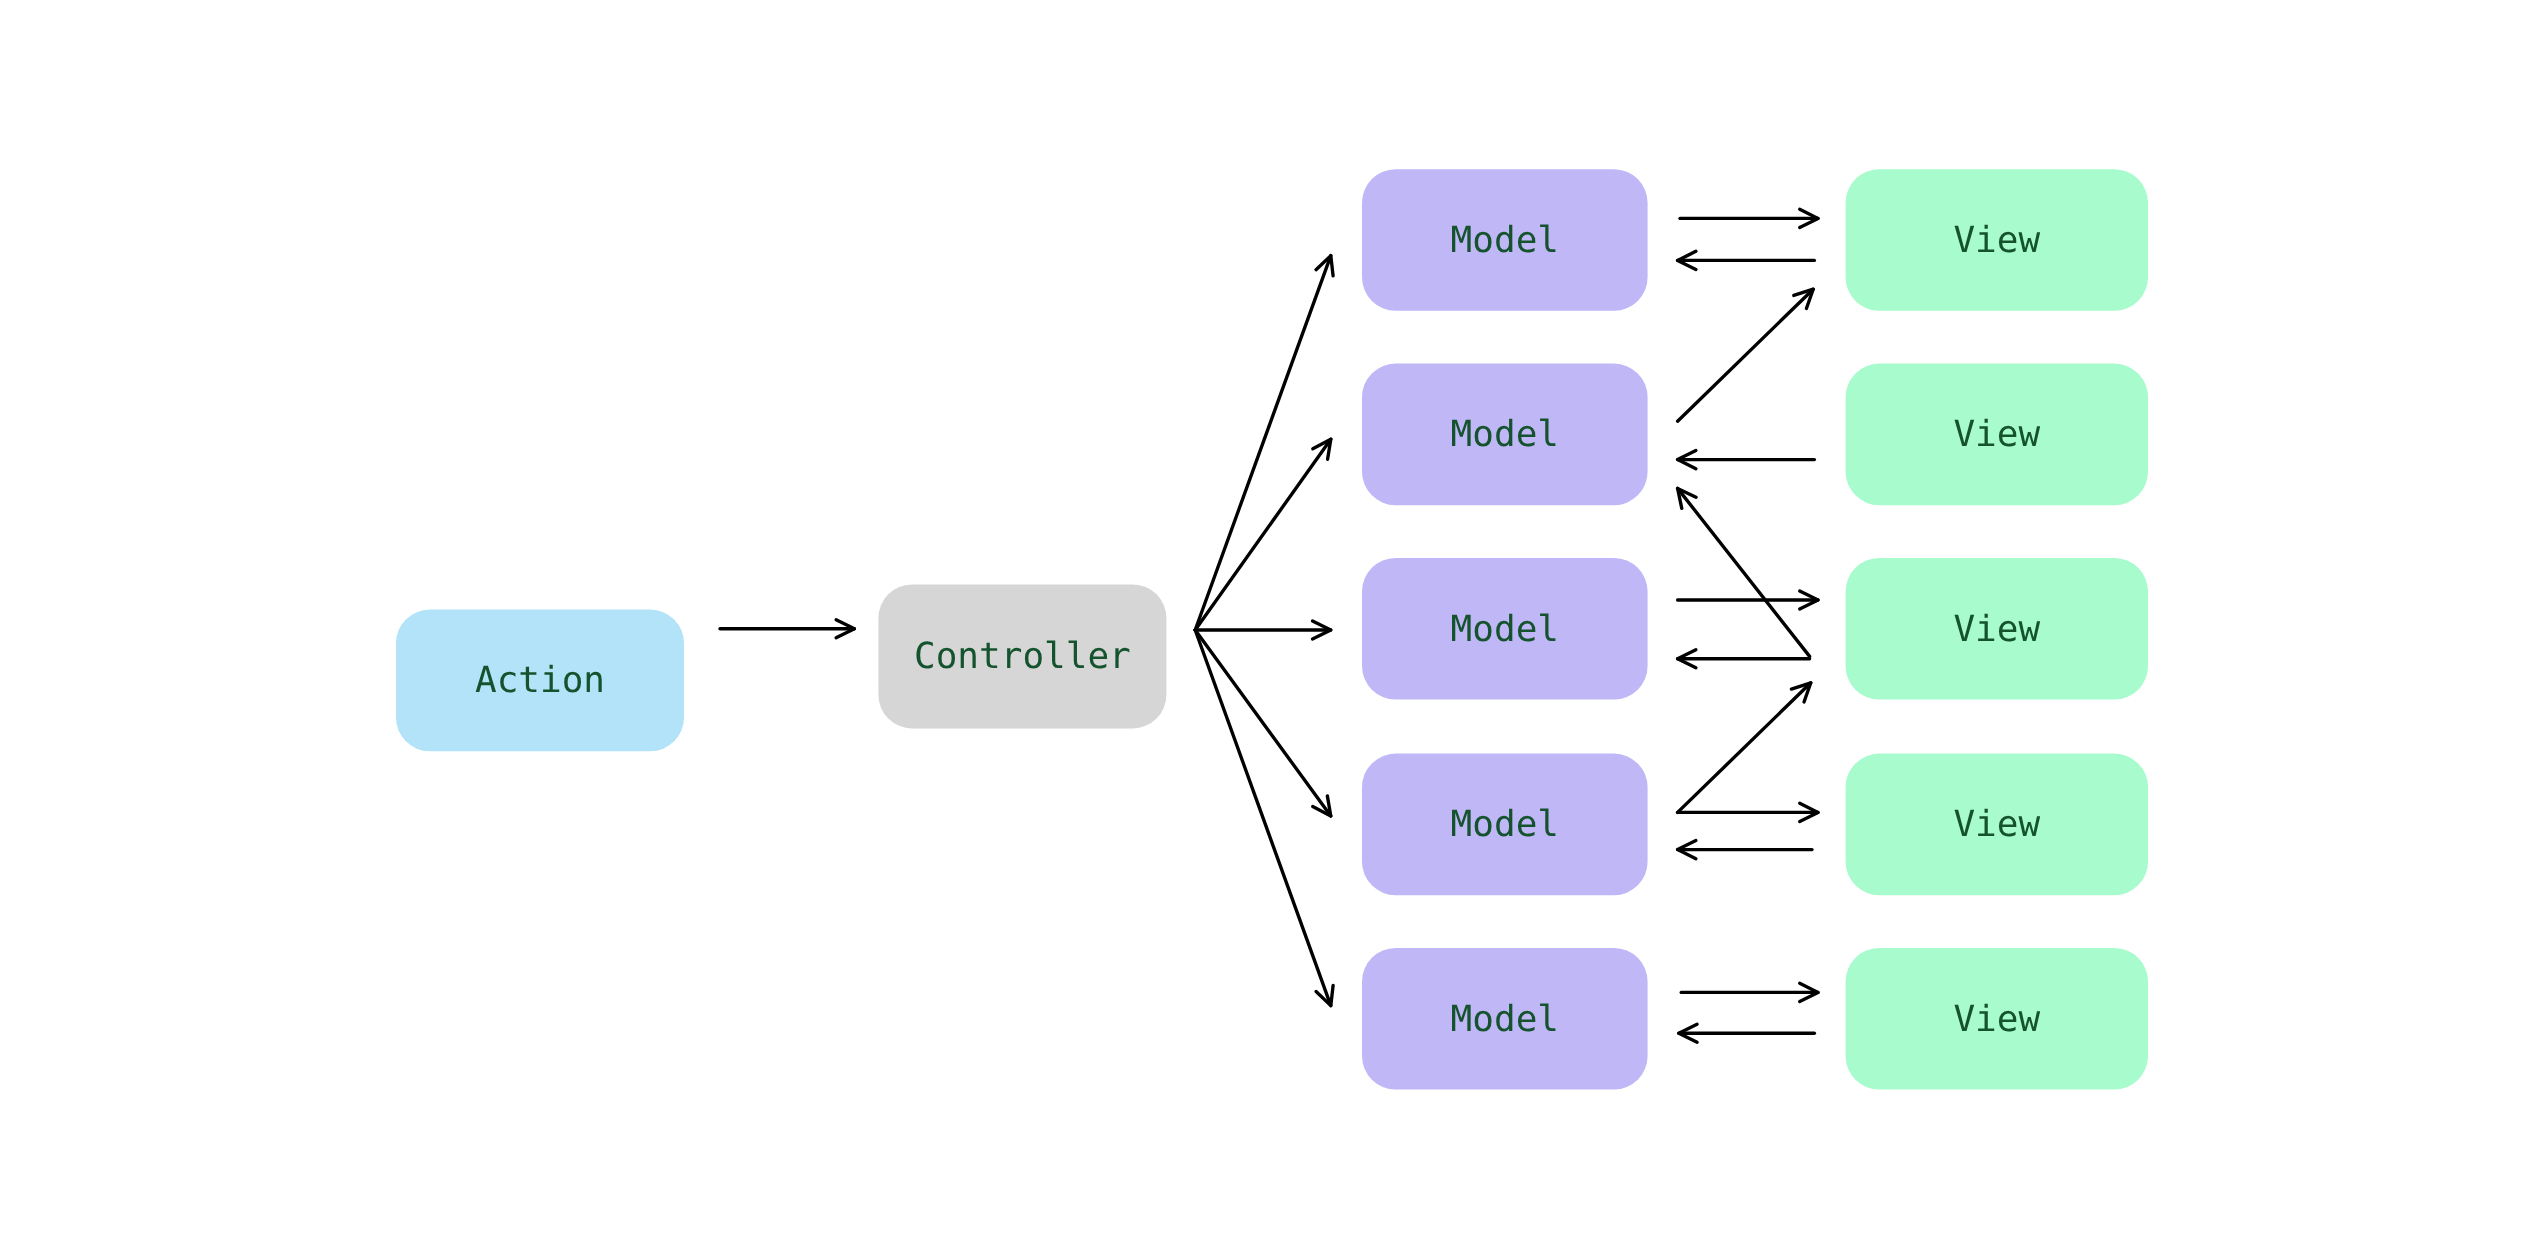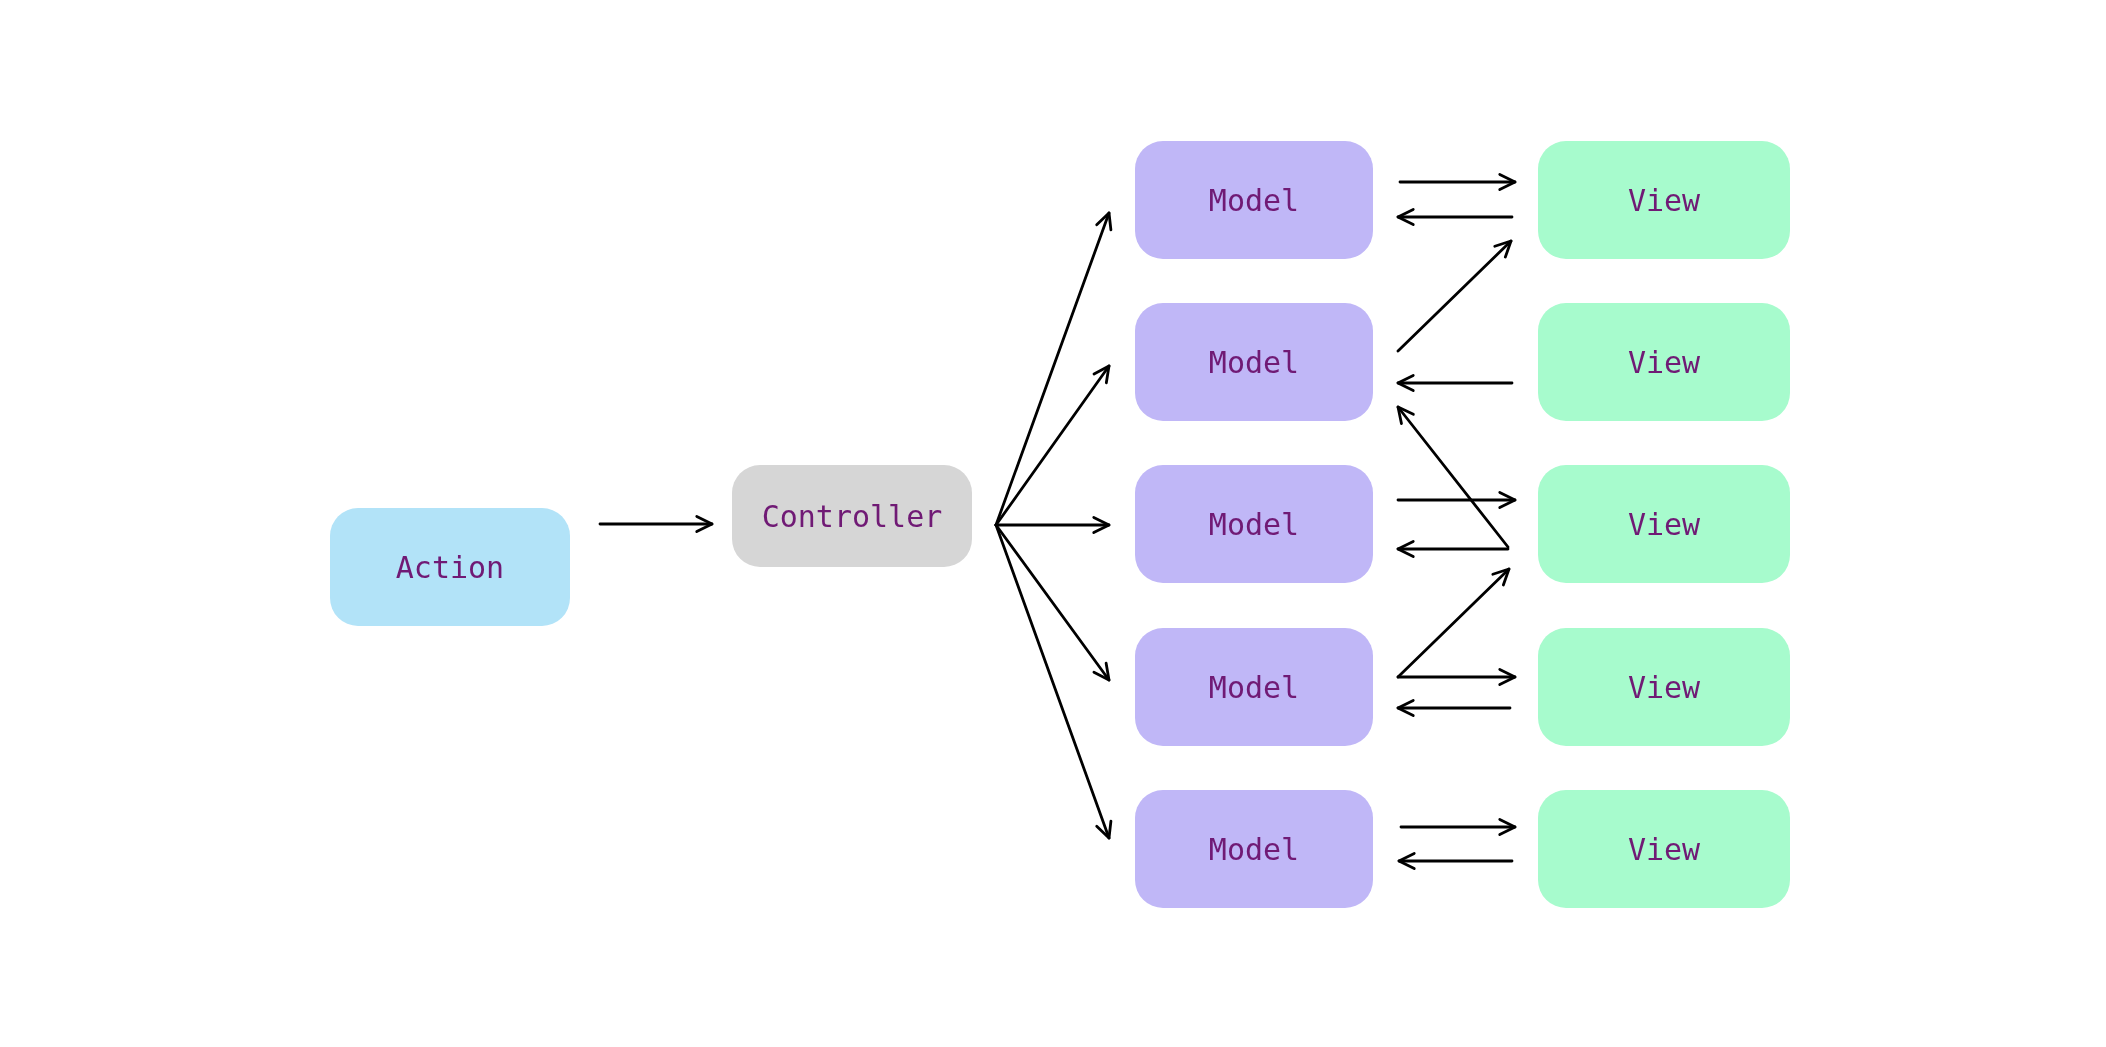--- a/index.html
+++ b/index.html
@@ -25,26 +25,26 @@
   }
   .node {
     position: absolute;
     border-radius: 28px;
     display: flex;
     align-items: center;
     justify-content: center;
   }
   .node span {
     font-size: 30px;
-    color: #701a75;
+    color: #14532d;
     letter-spacing: 0;
     white-space: nowrap;
   }
   .action     { left: 330px;  top: 465px; width: 240px; height: 118px; }
-  .controller { left: 732px;  top: 465px; width: 240px; height: 102px; }
+  .controller { left: 732px;  top: 487px; width: 240px; height: 120px; }
   .model      { left: 1135px; width: 238px; height: 118px; }
   .view       { left: 1538px; width: 252px; height: 118px; }
   .row-1 { top: 141px; }
   .row-2 { top: 303px; }
   .row-3 { top: 465px; }
   .row-4 { top: 628px; }
   .row-5 { top: 790px; }
 </style>
 </head>
 <body>

